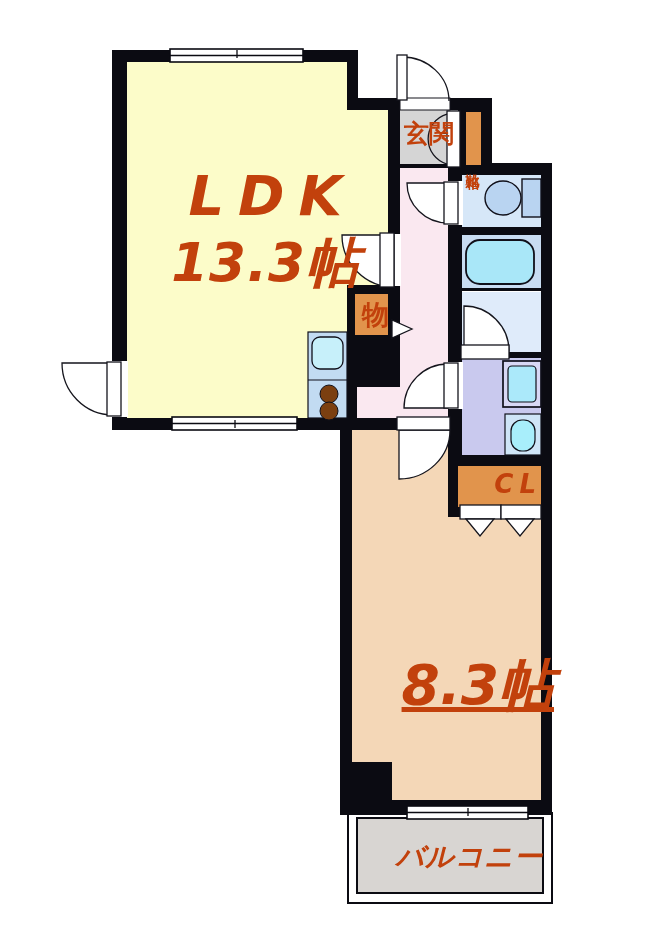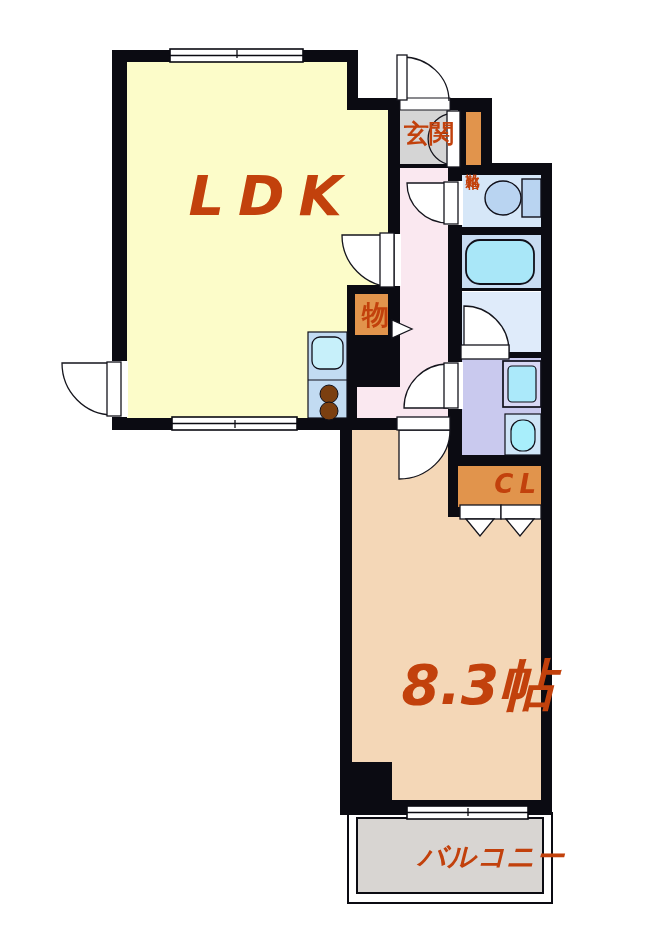--- a/index.html
+++ b/index.html
@@ -9,22 +9,22 @@
   .lbl{position:absolute;color:#c2410c;font-weight:bold;font-style:italic;
        text-align:right;line-height:1;white-space:nowrap;}
   .lbl-ldk{left:132px;top:168px;width:224px;font-size:56px;letter-spacing:14px;}
   .lbl-ldk-size{left:116px;top:236px;width:244px;font-size:53px;letter-spacing:1px;}
   .lbl-genkan{left:392px;top:121px;width:62px;font-size:25px;font-style:normal;}
   .lbl-shoebox{left:464px;top:113px;width:18px;height:54px;font-size:14px;font-style:normal;
                writing-mode:vertical-rl;text-orientation:upright;letter-spacing:2px;line-height:18px;}
   .lbl-storage{left:353px;top:301px;width:36px;font-size:27px;font-style:normal;}
   .lbl-cl{left:458px;top:471px;width:84px;font-size:26px;letter-spacing:6px;}
   .lbl-western{left:344px;top:589px;width:190px;font-size:56px;letter-spacing:10px;}
-  .lbl-western-size{left:348px;top:658px;width:206px;font-size:55px;}
-  .lbl-balcony{left:357px;top:843px;width:186px;font-size:28px;letter-spacing:1px;padding-left:22px;}
+  .lbl-western-size{left:348px;top:658px;width:206px;font-size:55px;text-decoration:underline;}
+  .lbl-balcony{left:357px;top:843px;width:186px;font-size:28px;letter-spacing:1px;}
 </style>
 </head>
 <body>
 
 <div id="plan">
 <svg width="664" height="932" viewBox="0 0 664 932">
 
   <g>
     <rect x="352" y="430" width="189" height="370" fill="#F4D7B7"></rect>
     <rect x="127" y="62" width="220" height="356" fill="#FCFCC9"></rect>
@@ -171,19 +171,20 @@
       <rect x="312" y="337" width="31" height="32" rx="8" fill="#C7F0FA" stroke-width="1.3"></rect>
       <g>
         <circle cx="329" cy="394" r="9" fill="#7B3F10" stroke-width="1"></circle>
         <circle cx="329" cy="411" r="9" fill="#7B3F10" stroke-width="1"></circle>
       </g>
     </g>
   </g>
 </svg>
 
   <div class="lbl lbl-ldk">LDK</div>
+  <div class="lbl lbl-ldk-size">13.3帖</div>
   <div class="lbl lbl-genkan">玄関</div>
   <div class="lbl lbl-shoebox">靴箱</div>
   <div class="lbl lbl-storage">物</div>
   <div class="lbl lbl-cl">CL</div>
   <div class="lbl lbl-western-size">8.3帖</div>
   <div class="lbl lbl-balcony">バルコニー</div>
 </div>
 
 </body></html>

